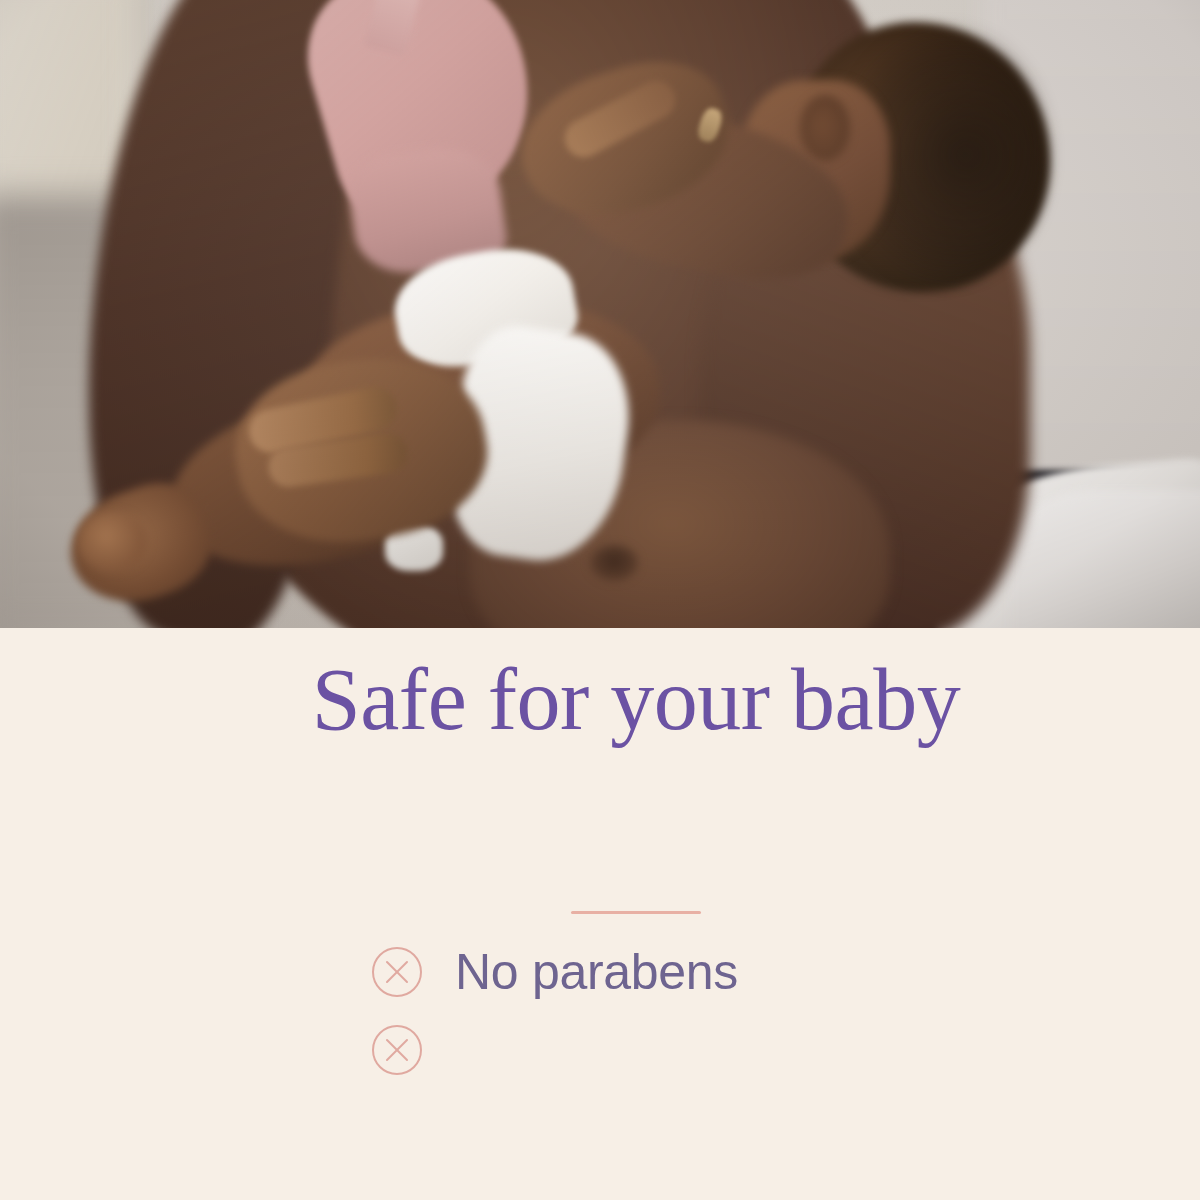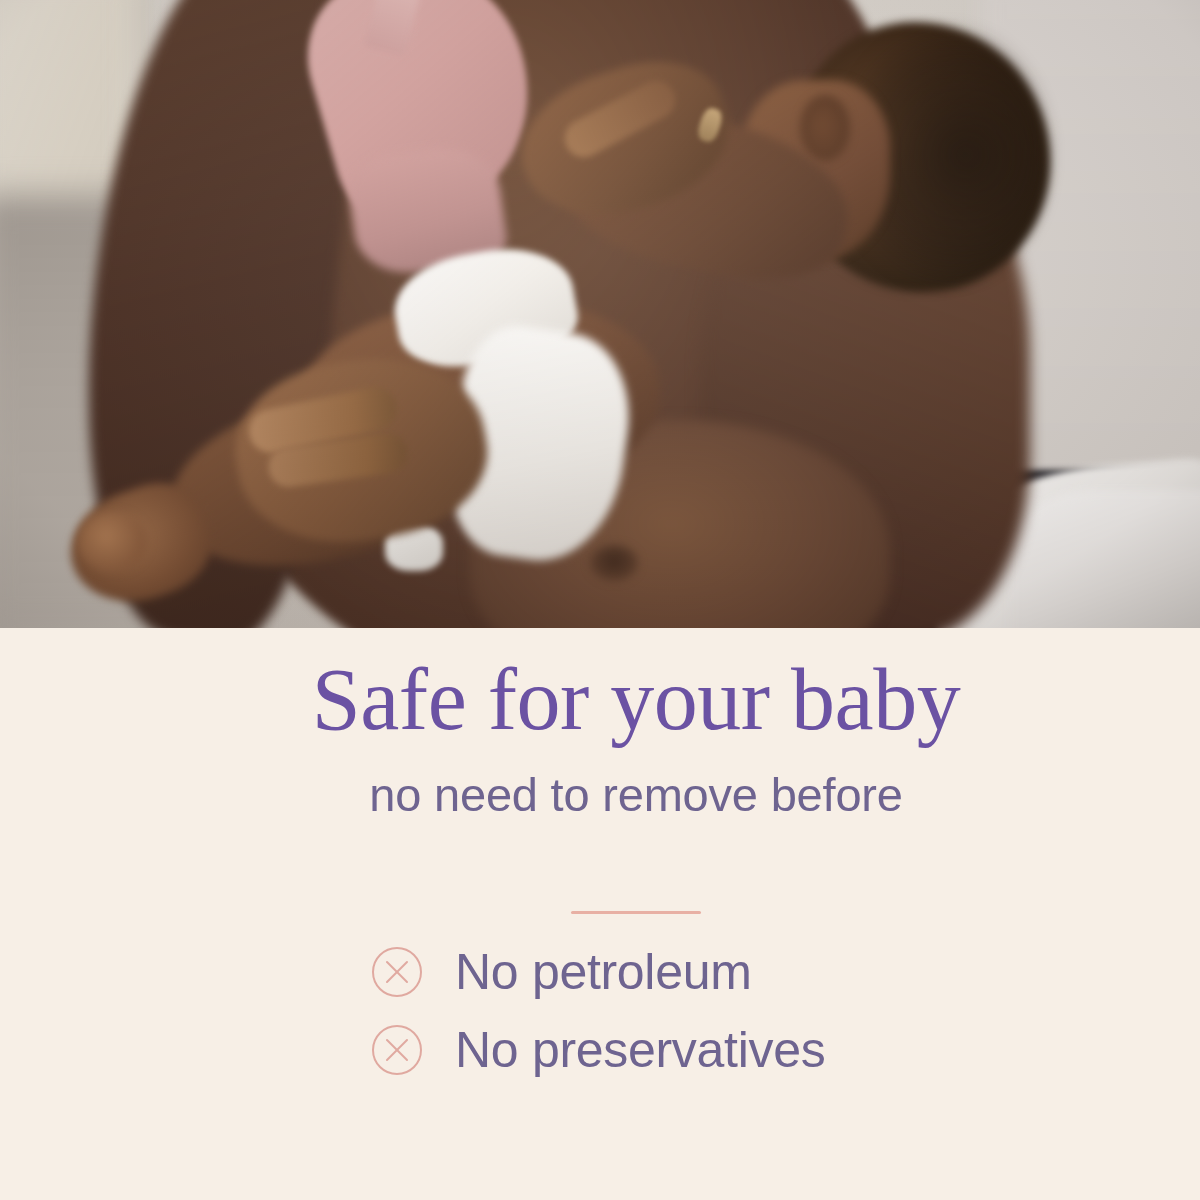--- a/index.html
+++ b/index.html
@@ -472,45 +472,43 @@
     <div class="ring"></div>
 
     <div class="photo-grade"></div>
   </div>
 
   <div class="panel">
 
     <div class="headline">Safe for your baby</div>
 
     <div class="subhead">
-      <div>no need to remove before</div>
     </div>
 
     <div class="divider"></div>
 
     <div class="features">
 
       <div class="feature">
         <span class="feature-icon">
           <svg viewBox="0 0 52 52" width="52" height="52" aria-hidden="true">
             <circle cx="26" cy="26" r="24" fill="none" stroke="#e0a9a0" stroke-width="2"></circle>
             <line x1="16" y1="16" x2="36" y2="36" stroke="#e0a9a0" stroke-width="2" stroke-linecap="round"></line>
             <line x1="36" y1="16" x2="16" y2="36" stroke="#e0a9a0" stroke-width="2" stroke-linecap="round"></line>
           </svg>
         </span>
-        <span class="feature-label">No petroleum</span>
+        <span class="feature-label">No parabens</span>
       </div>
 
 
       <div class="feature">
         <span class="feature-icon">
           <svg viewBox="0 0 52 52" width="52" height="52" aria-hidden="true">
             <circle cx="26" cy="26" r="24" fill="none" stroke="#e0a9a0" stroke-width="2"></circle>
             <line x1="16" y1="16" x2="36" y2="36" stroke="#e0a9a0" stroke-width="2" stroke-linecap="round"></line>
             <line x1="36" y1="16" x2="16" y2="36" stroke="#e0a9a0" stroke-width="2" stroke-linecap="round"></line>
           </svg>
         </span>
-        <span class="feature-label">No preservatives</span>
       </div>
 
     </div>
   </div>
 </div>
 
 </body></html>

